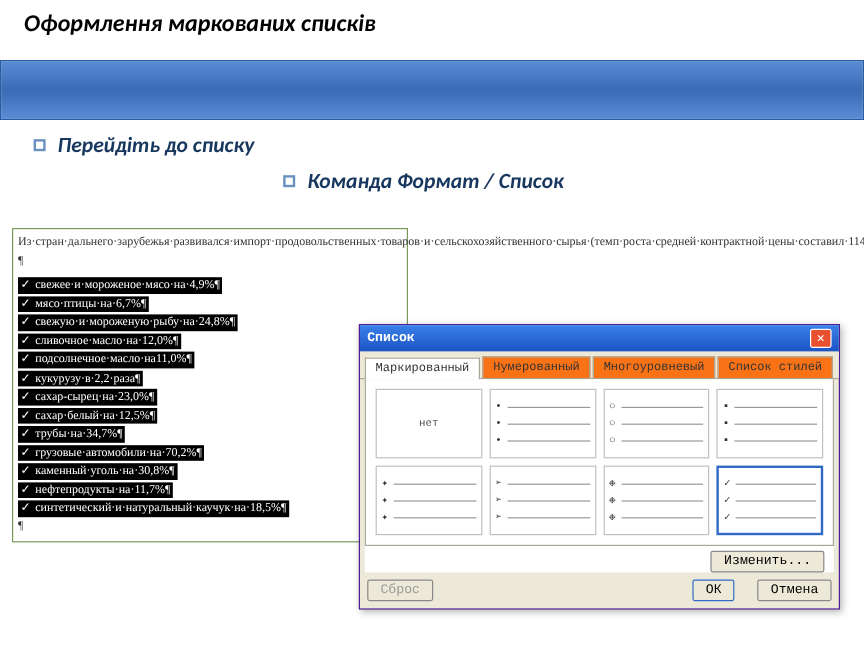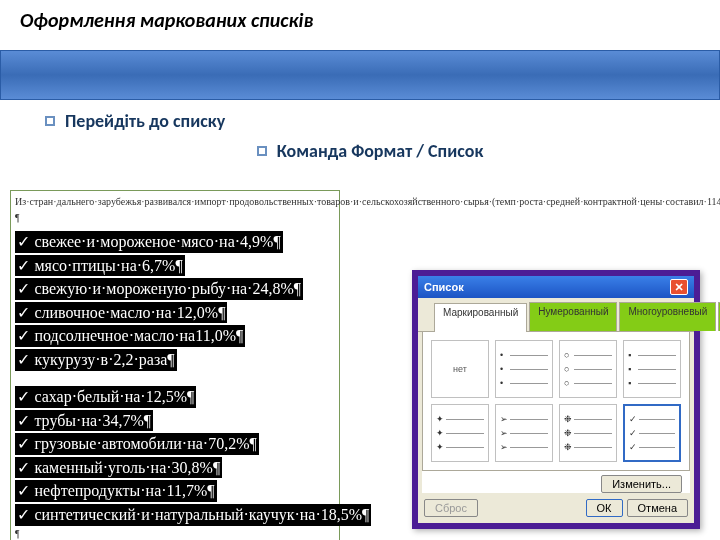--- a/index.html
+++ b/index.html
@@ -20,22 +20,23 @@
   }
   .blue-bar {
     position: absolute;
     top: 50px; left: 0;
     width: 720px; height: 50px;
     background: linear-gradient(#5a8cd6, #3a6cb6, #5a8cd6);
     border: 1px solid #2a5ca6;
   }
   .content {
     position: absolute;
-    top: 110px; left: 45px;
+    top: 110px; left: 28px;
     width: 640px;
+    font-style: italic;
   }
   .bullet-item {
     display: flex;
     align-items: flex-start;
     margin-bottom: 8px;
     font-size: 18px;
     font-weight: bold;
     color: #17375e;
   }
   .bullet-marker {
@@ -60,37 +61,37 @@
   .paragraph-panel p { margin-bottom: 2px; }
   .selected-list {
     margin-top: 6px;
   }
   .selected-list div {
     background: #000;
     color: #fff;
     display: inline-block;
     margin: 1px 0;
     padding: 0 2px;
-    font-size: 16px;
+    font-size: 10px;
   }
   .selected-list .check::before {
     content: "✓";
     margin-right: 4px;
   }
   .pilcrow::after { content: "¶"; }
 
   
   .dialog {
     position: absolute;
     right: 20px; top: 270px;
-    width: 288px;
+    width: 401px;
     background: #ece9d8;
-    border: 6px solid #4c1d95;
+    border: 1px solid #4c1d95;
     box-shadow: 2px 2px 6px rgba(0,0,0,.3);
-    font-family: Liberation Sans, sans-serif;
+    font-family: Liberation Mono, monospace;
     font-size: 11px;
   }
   .titlebar {
     background: linear-gradient(#3a80e8, #1c54c4);
     color: #fff;
     padding: 3px 6px;
     display: flex;
     justify-content: space-between;
     align-items: center;
     font-weight: bold;
@@ -99,29 +100,29 @@
     width: 18px; height: 16px;
     background: #e85030;
     border: 1px solid #fff;
     color: #fff;
     display: flex; align-items: center; justify-content: center;
     font-size: 11px;
     border-radius: 2px;
   }
   .tabs {
     display: flex;
-    padding: 4px 4px 0 16px;
+    padding: 4px 4px 0 4px;
     gap: 2px;
     background: #ece9d8;
     border-bottom: 1px solid #aca899;
   }
   .tab {
     padding: 3px 8px;
     font-size: 10px;
-    background: #84cc16;
+    background: #f97316;
     border: 1px solid #aca899;
     border-bottom: none;
     color: #333;
   }
   .tab.active {
     background: #fff;
     position: relative;
     top: 1px;
   }
   .tab-body {
@@ -170,21 +171,21 @@
     background: #999;
     flex: 1;
   }
   .dlg-footer {
     padding: 6px;
     display: flex;
     justify-content: space-between;
     align-items: flex-end;
   }
   .dlg-footer .left { display: flex; gap: 4px; }
-  .dlg-footer .right { display: flex; gap: 4px; }
+  .dlg-footer .right { display: flex; gap: 19px; }
   .btn {
     border: 1px solid #888;
     background: #ece9d8;
     padding: 2px 10px;
     font-size: 11px;
     border-radius: 2px;
   }
   .btn.primary { border: 1px solid #316ac5; }
   .btn.disabled { color: #999; }
   .modify-row {
@@ -215,21 +216,21 @@
 <div class="paragraph-panel">
   <p class="pilcrow">Из·стран·дальнего·зарубежья·развивался·импорт·продовольственных·товаров·и·сельскохозяйственного·сырья·(темп·роста·средней·контрактной·цены·составил·114,8%),·продукции·химической·промышленности·(124,6%),·машин,·оборудования·и·транспортных·средств·(112,9%).·Повысились·средневзвешенные·контрактные·цены·на·следующие·товары:</p>
   <p>¶</p>
   <div class="selected-list">
     <div class="check pilcrow">свежее·и·мороженое·мясо·на·4,9%</div><br>
     <div class="check pilcrow">мясо·птицы·на·6,7%</div><br>
     <div class="check pilcrow">свежую·и·мороженую·рыбу·на·24,8%</div><br>
     <div class="check pilcrow">сливочное·масло·на·12,0%</div><br>
     <div class="check pilcrow">подсолнечное·масло·на11,0%</div><br>
     <div class="check pilcrow">кукурузу·в·2,2·раза</div><br>
-    <br>
+    <div class="check pilcrow">сахар-сырец·на·23,0%</div><br>
     <div class="check pilcrow">сахар·белый·на·12,5%</div><br>
     <div class="check pilcrow">трубы·на·34,7%</div><br>
     <div class="check pilcrow">грузовые·автомобили·на·70,2%</div><br>
     <div class="check pilcrow">каменный·уголь·на·30,8%</div><br>
     <div class="check pilcrow">нефтепродукты·на·11,7%</div><br>
     <div class="check pilcrow">синтетический·и·натуральный·каучук·на·18,5%</div>
   </div>
   <p>¶</p>
 </div>
 

